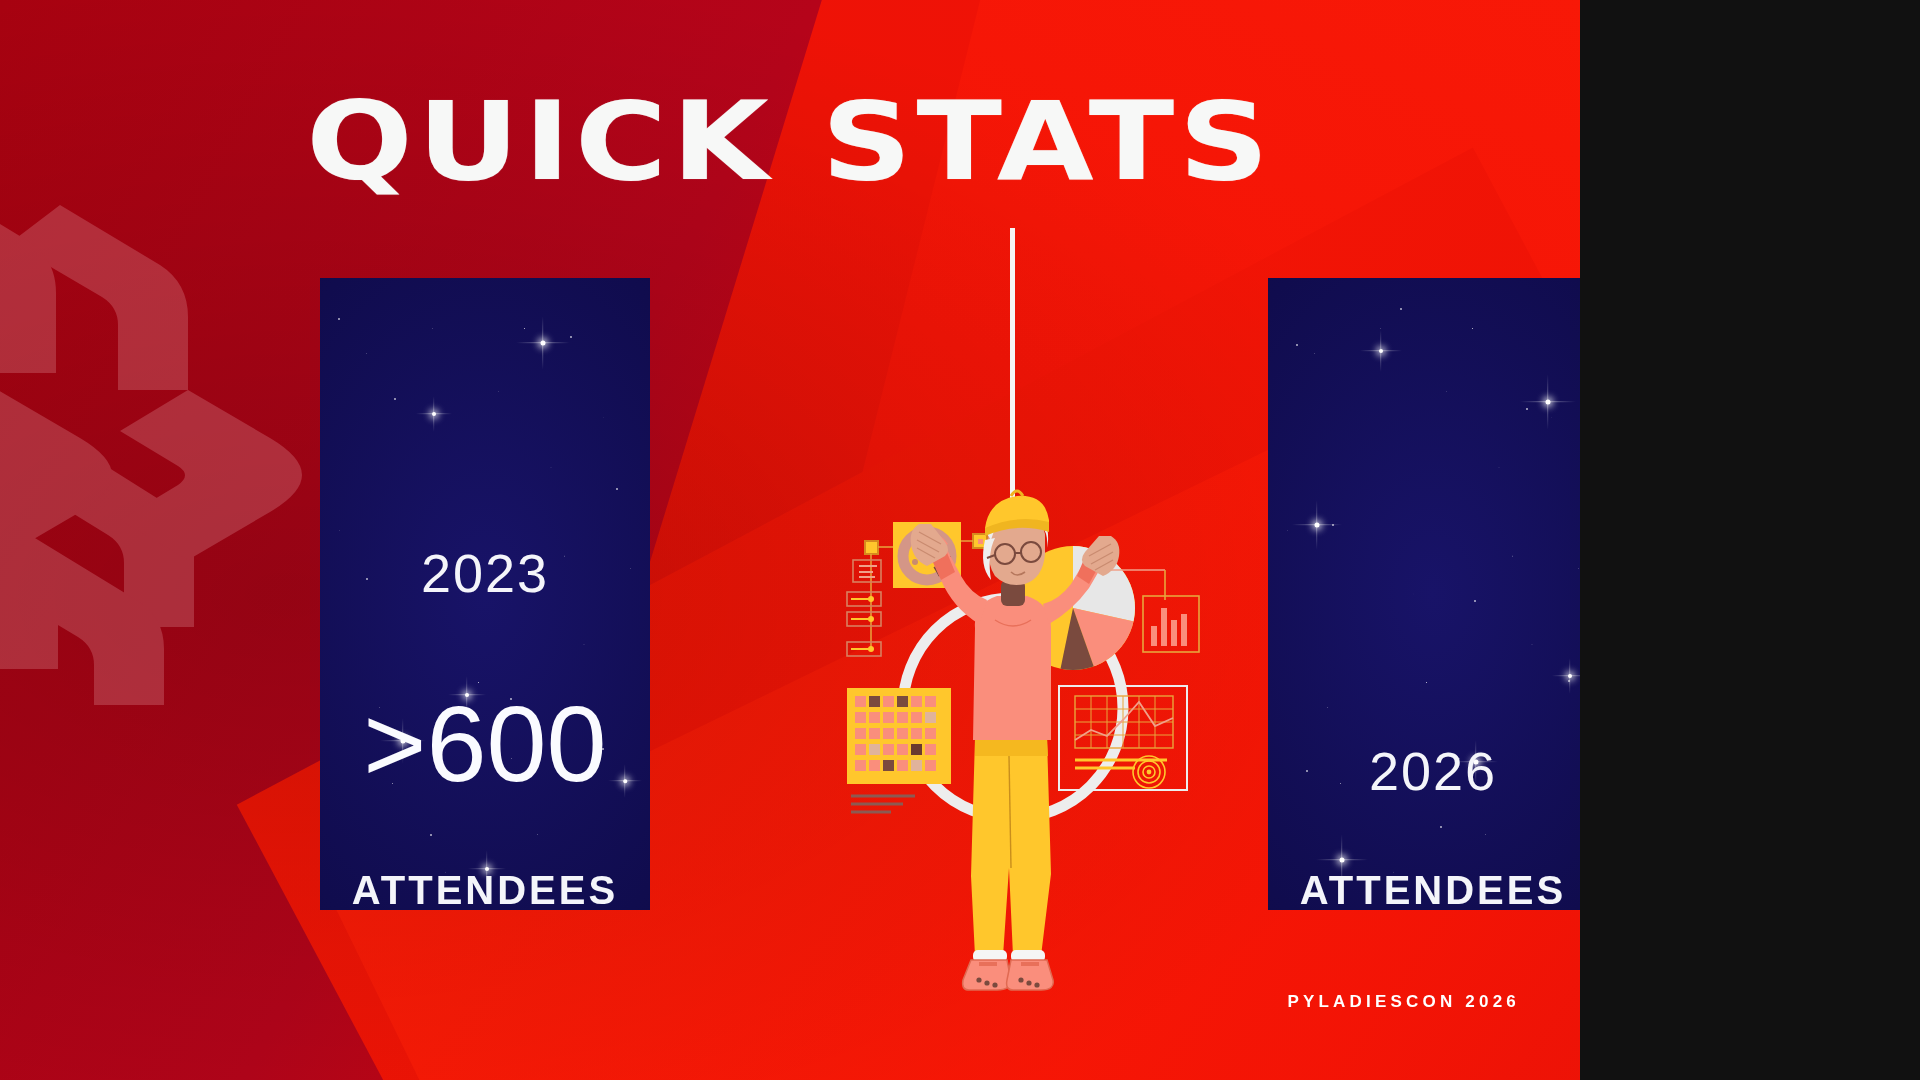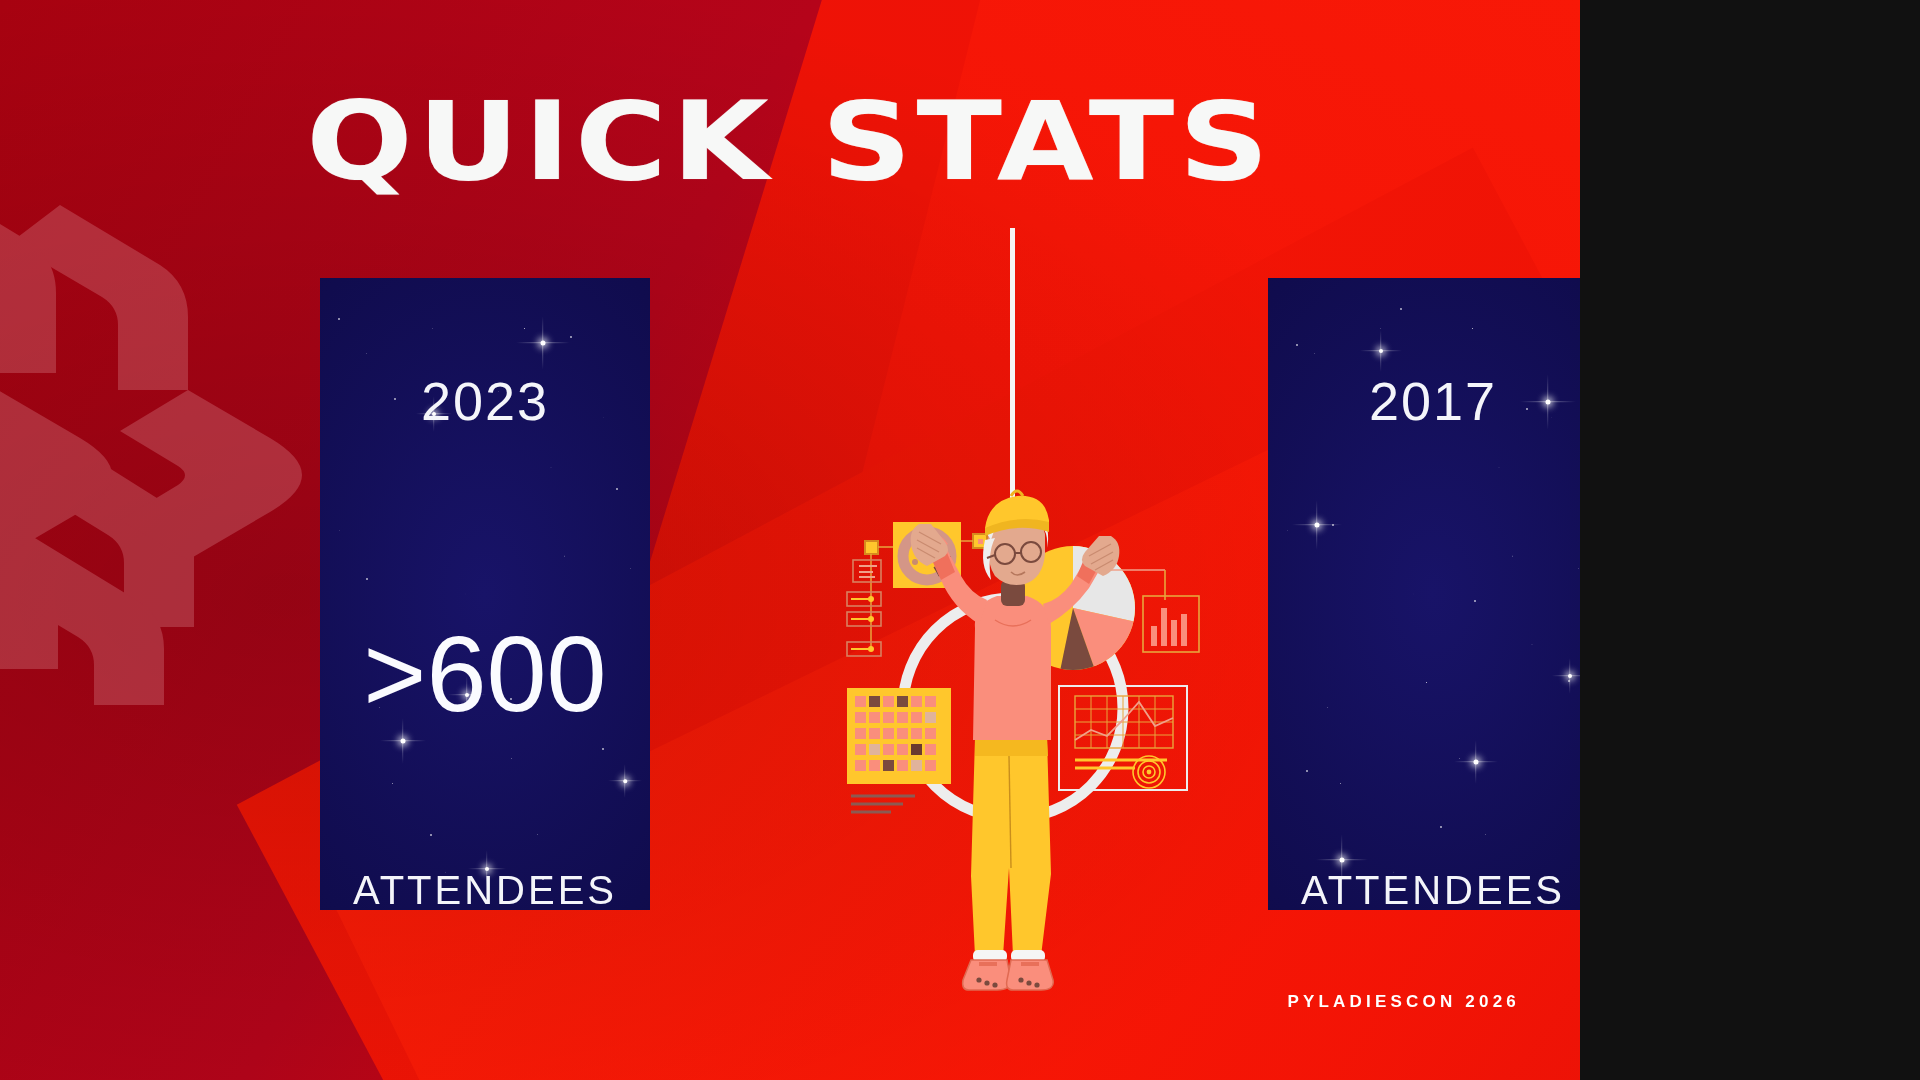--- a/index.html
+++ b/index.html
@@ -126,37 +126,37 @@
     position:absolute;left:50%;top:50%;width:5px;height:5px;border-radius:50%;
     background:#fff;transform:translate(-50%,-50%);
     box-shadow:0 0 7px 2.5px rgba(255,255,255,.85);
   }
   .dust{position:absolute;width:2px;height:2px;border-radius:50%;background:rgba(255,255,255,.7);}
 
   .card-inner{
     position:relative;z-index:3;
     height:100%;
     display:flex;flex-direction:column;
-    align-items:center;justify-content:space-between;
+    align-items:center;justify-content:flex-end;
     padding-top:96px;box-sizing:border-box;
     color:#fff;
   }
   .card-year{
     font-size:54px;font-weight:300;letter-spacing:2px;line-height:1;
     color:#F4F5FA;
   }
   .card-value{
     margin-top:90px;
     font-size:108px;font-weight:300;letter-spacing:0px;line-height:1;
     color:#FAFBFF;
     white-space:nowrap;
   }
   .card-label{
-    margin-top:40px;
-    font-size:40px;font-weight:400;letter-spacing:3px;line-height:1;
+    margin-top:72px;
+    font-size:40px;font-weight:700;letter-spacing:3px;line-height:1;
     color:#F4F5FA;
   }
 
   
   .illus{
     position:absolute;left:845px;top:228px;width:380px;height:830px;
   }
   .illus svg{display:block;width:100%;height:100%;overflow:visible;}
 
   
@@ -257,21 +257,21 @@
     <div class="sparkle" style="left:284px;top:380px;width:36px;height:36px;">
         <i style="width:4px;height:4px;"></i>
       </div>
     <div class="sparkle" style="left:186px;top:462px;width:44px;height:44px;">
         <i></i>
       </div>
     <div class="sparkle" style="left:48px;top:556px;width:52px;height:52px;">
         <i></i>
       </div>
     <div class="card-inner">
-      <div class="card-year">2017</div>
+      <div class="card-year">2026</div>
       <div class="card-label">ATTENDEES</div>
     </div>
   </div>
 
   <div class="illus">
     <svg viewBox="0 0 380 830" aria-hidden="true">
       <defs>
         <clipPath id="pieclip">
             <circle cx="228" cy="380" r="62"></circle>
           </clipPath>

